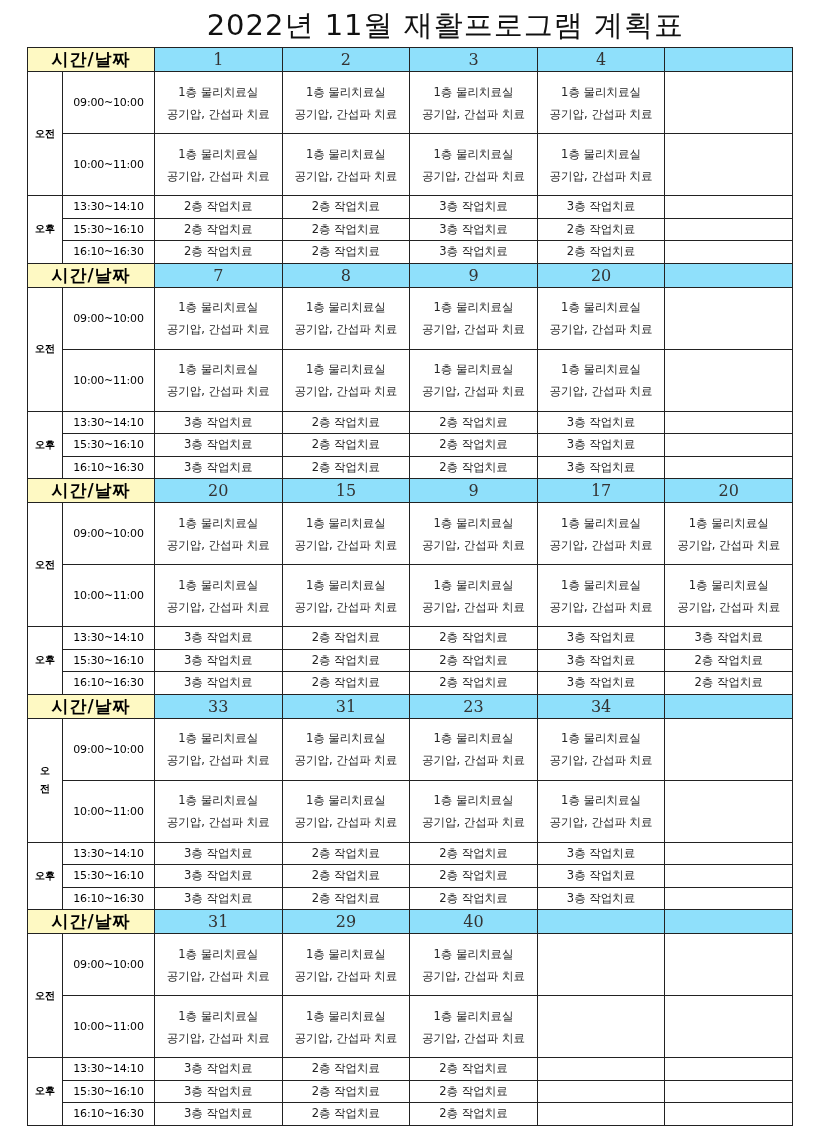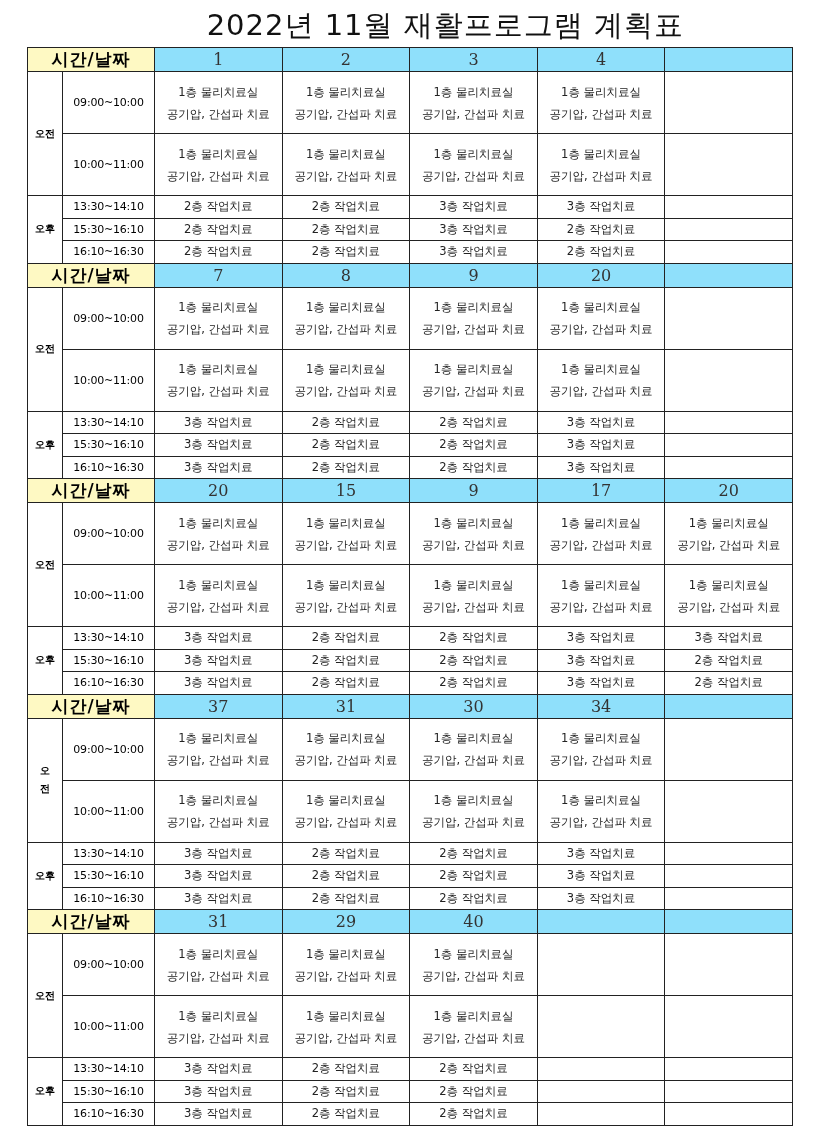--- a/index.html
+++ b/index.html
@@ -277,23 +277,23 @@
       <tr class="pm">
         <td class="time">16:10~16:30</td>
         <td class="cell">3층 작업치료</td>
         <td class="cell">2층 작업치료</td>
         <td class="cell">2층 작업치료</td>
         <td class="cell">3층 작업치료</td>
         <td class="cell">2층 작업치료</td>
       </tr>
       <tr class="hdr">
         <td class="hdr-label" colspan="2">시간/날짜</td>
-        <td class="hdr-date">37</td>
+        <td class="hdr-date">33</td>
         <td class="hdr-date">31</td>
-        <td class="hdr-date">30</td>
+        <td class="hdr-date">23</td>
         <td class="hdr-date">34</td>
         <td class="hdr-date"></td>
       </tr>
       <tr class="am">
         <td class="half vertical" rowspan="2"><span>오전</span></td>
         <td class="time">09:00~10:00</td>
         <td class="cell">
           <span class="l1">1층 물리치료실</span>
           <span class="l2">공기압, 간섭파 치료</span>
         </td>

